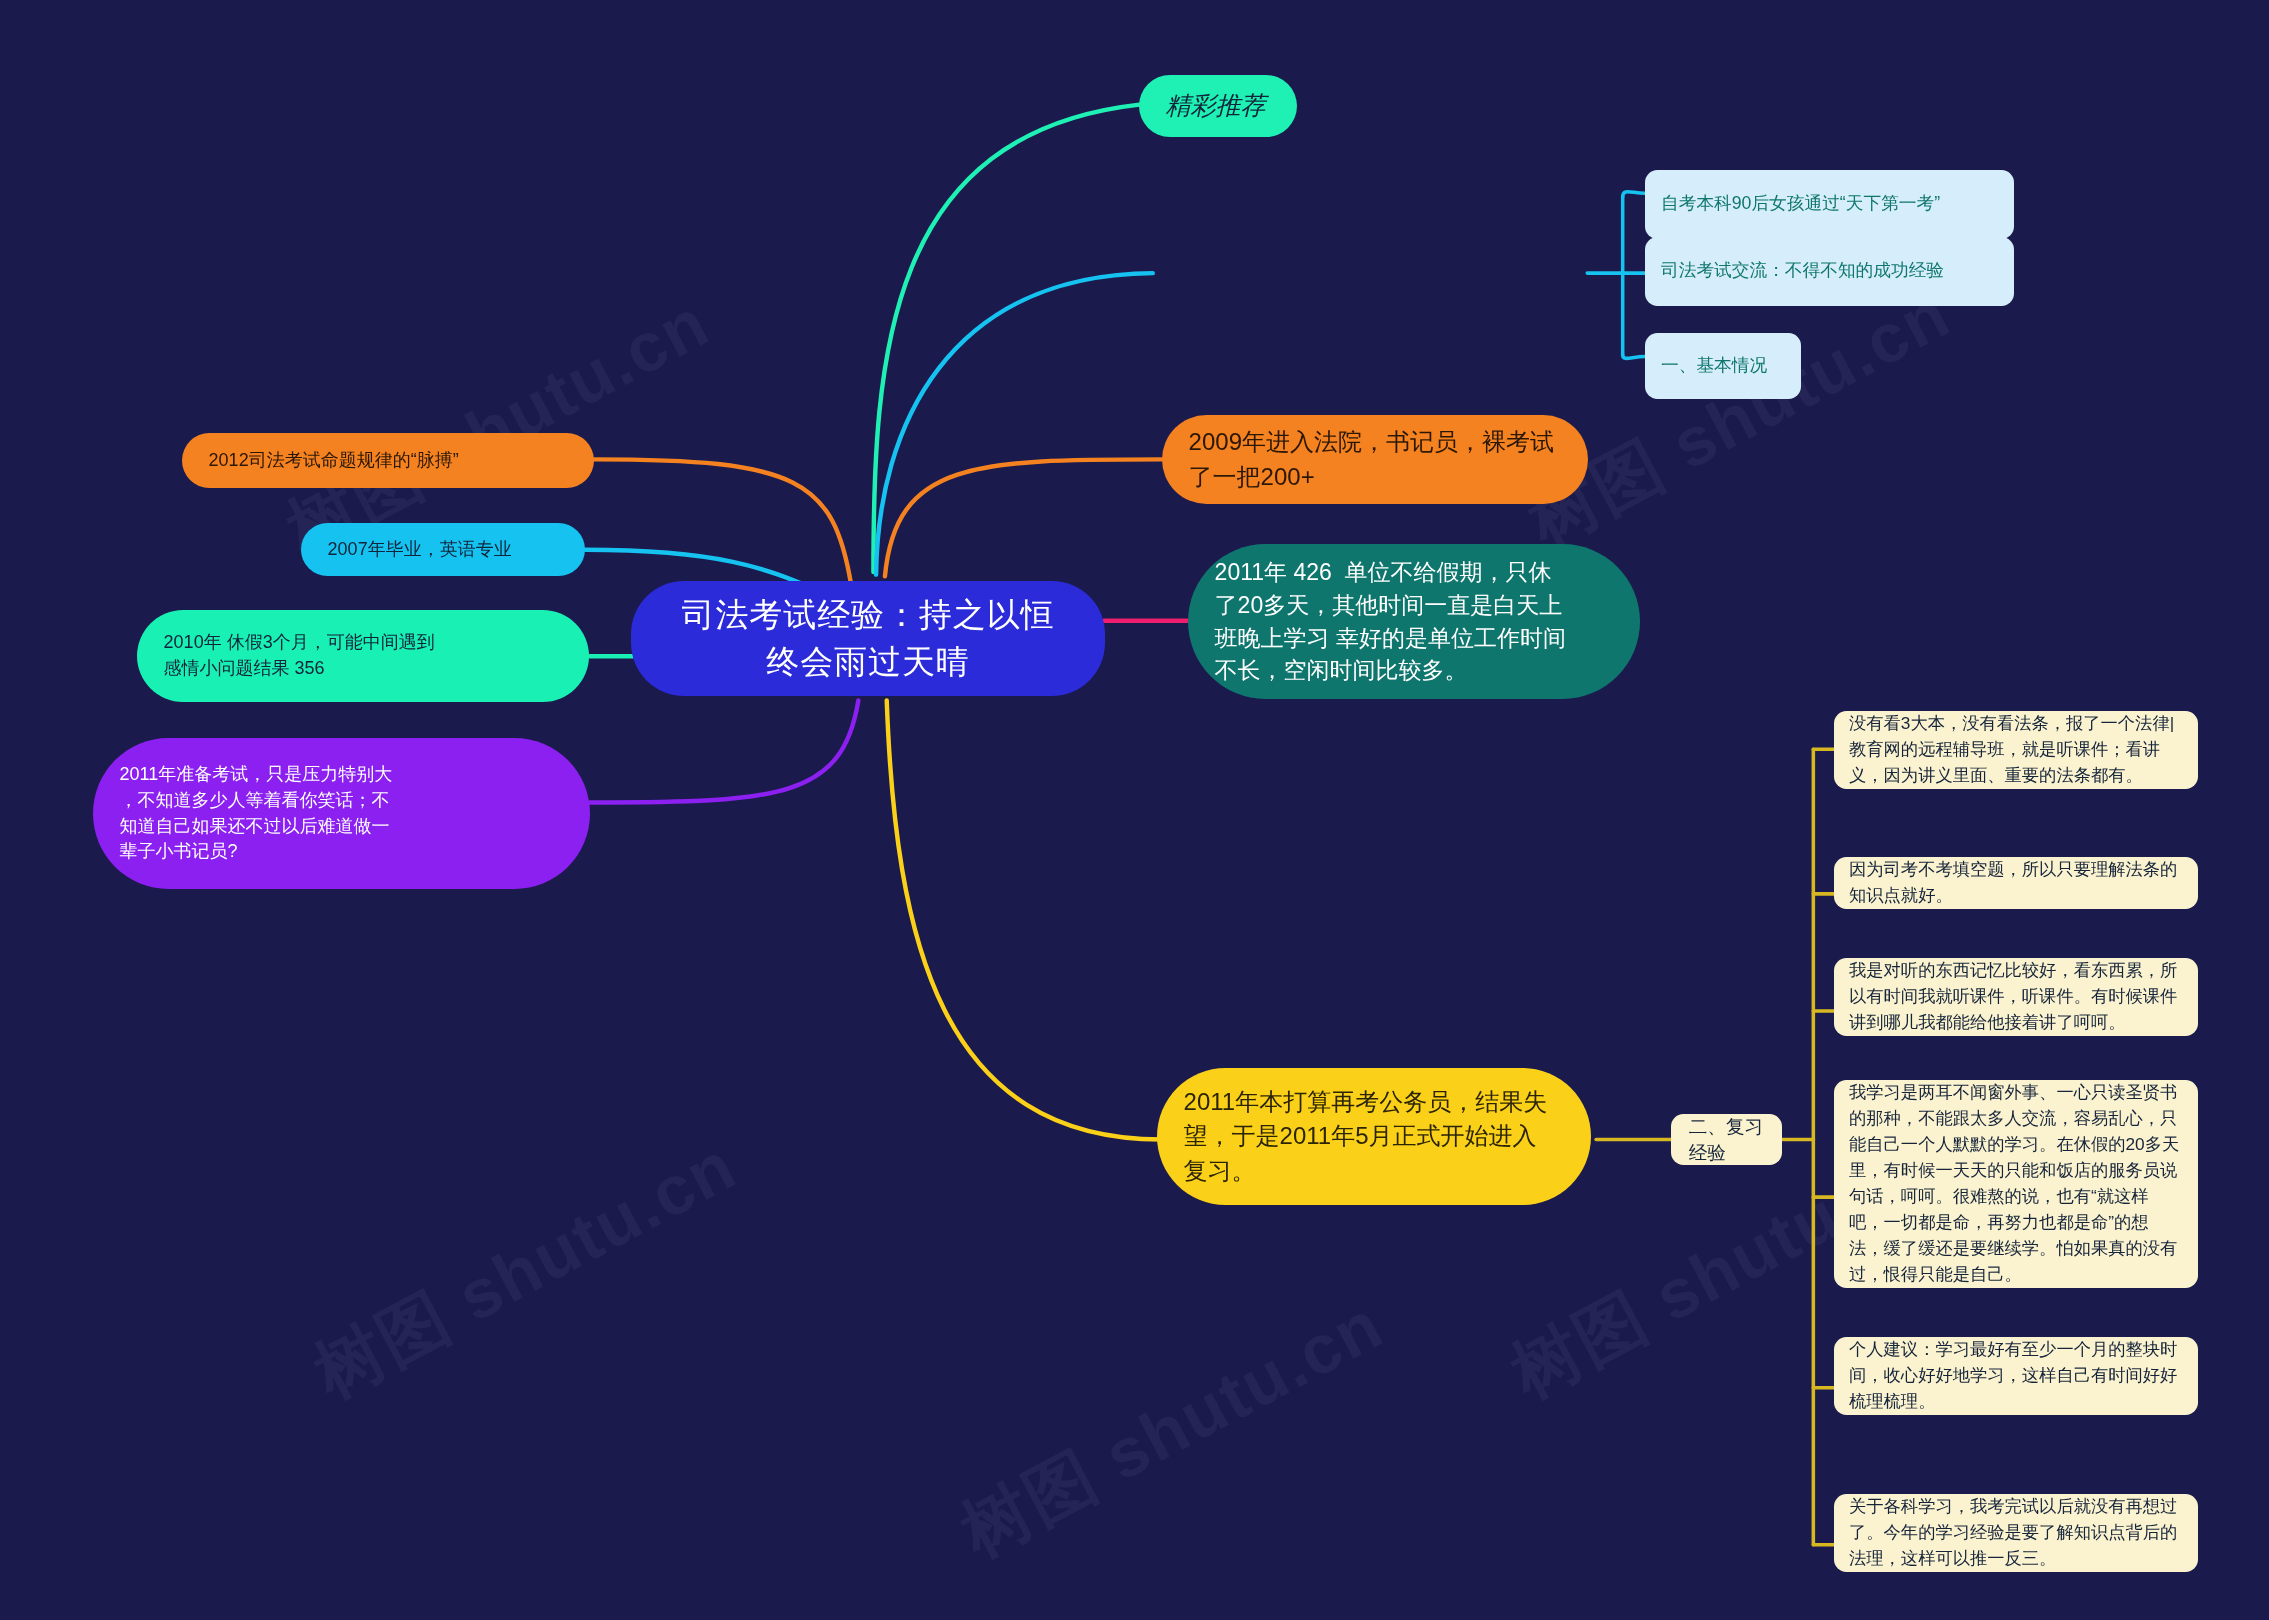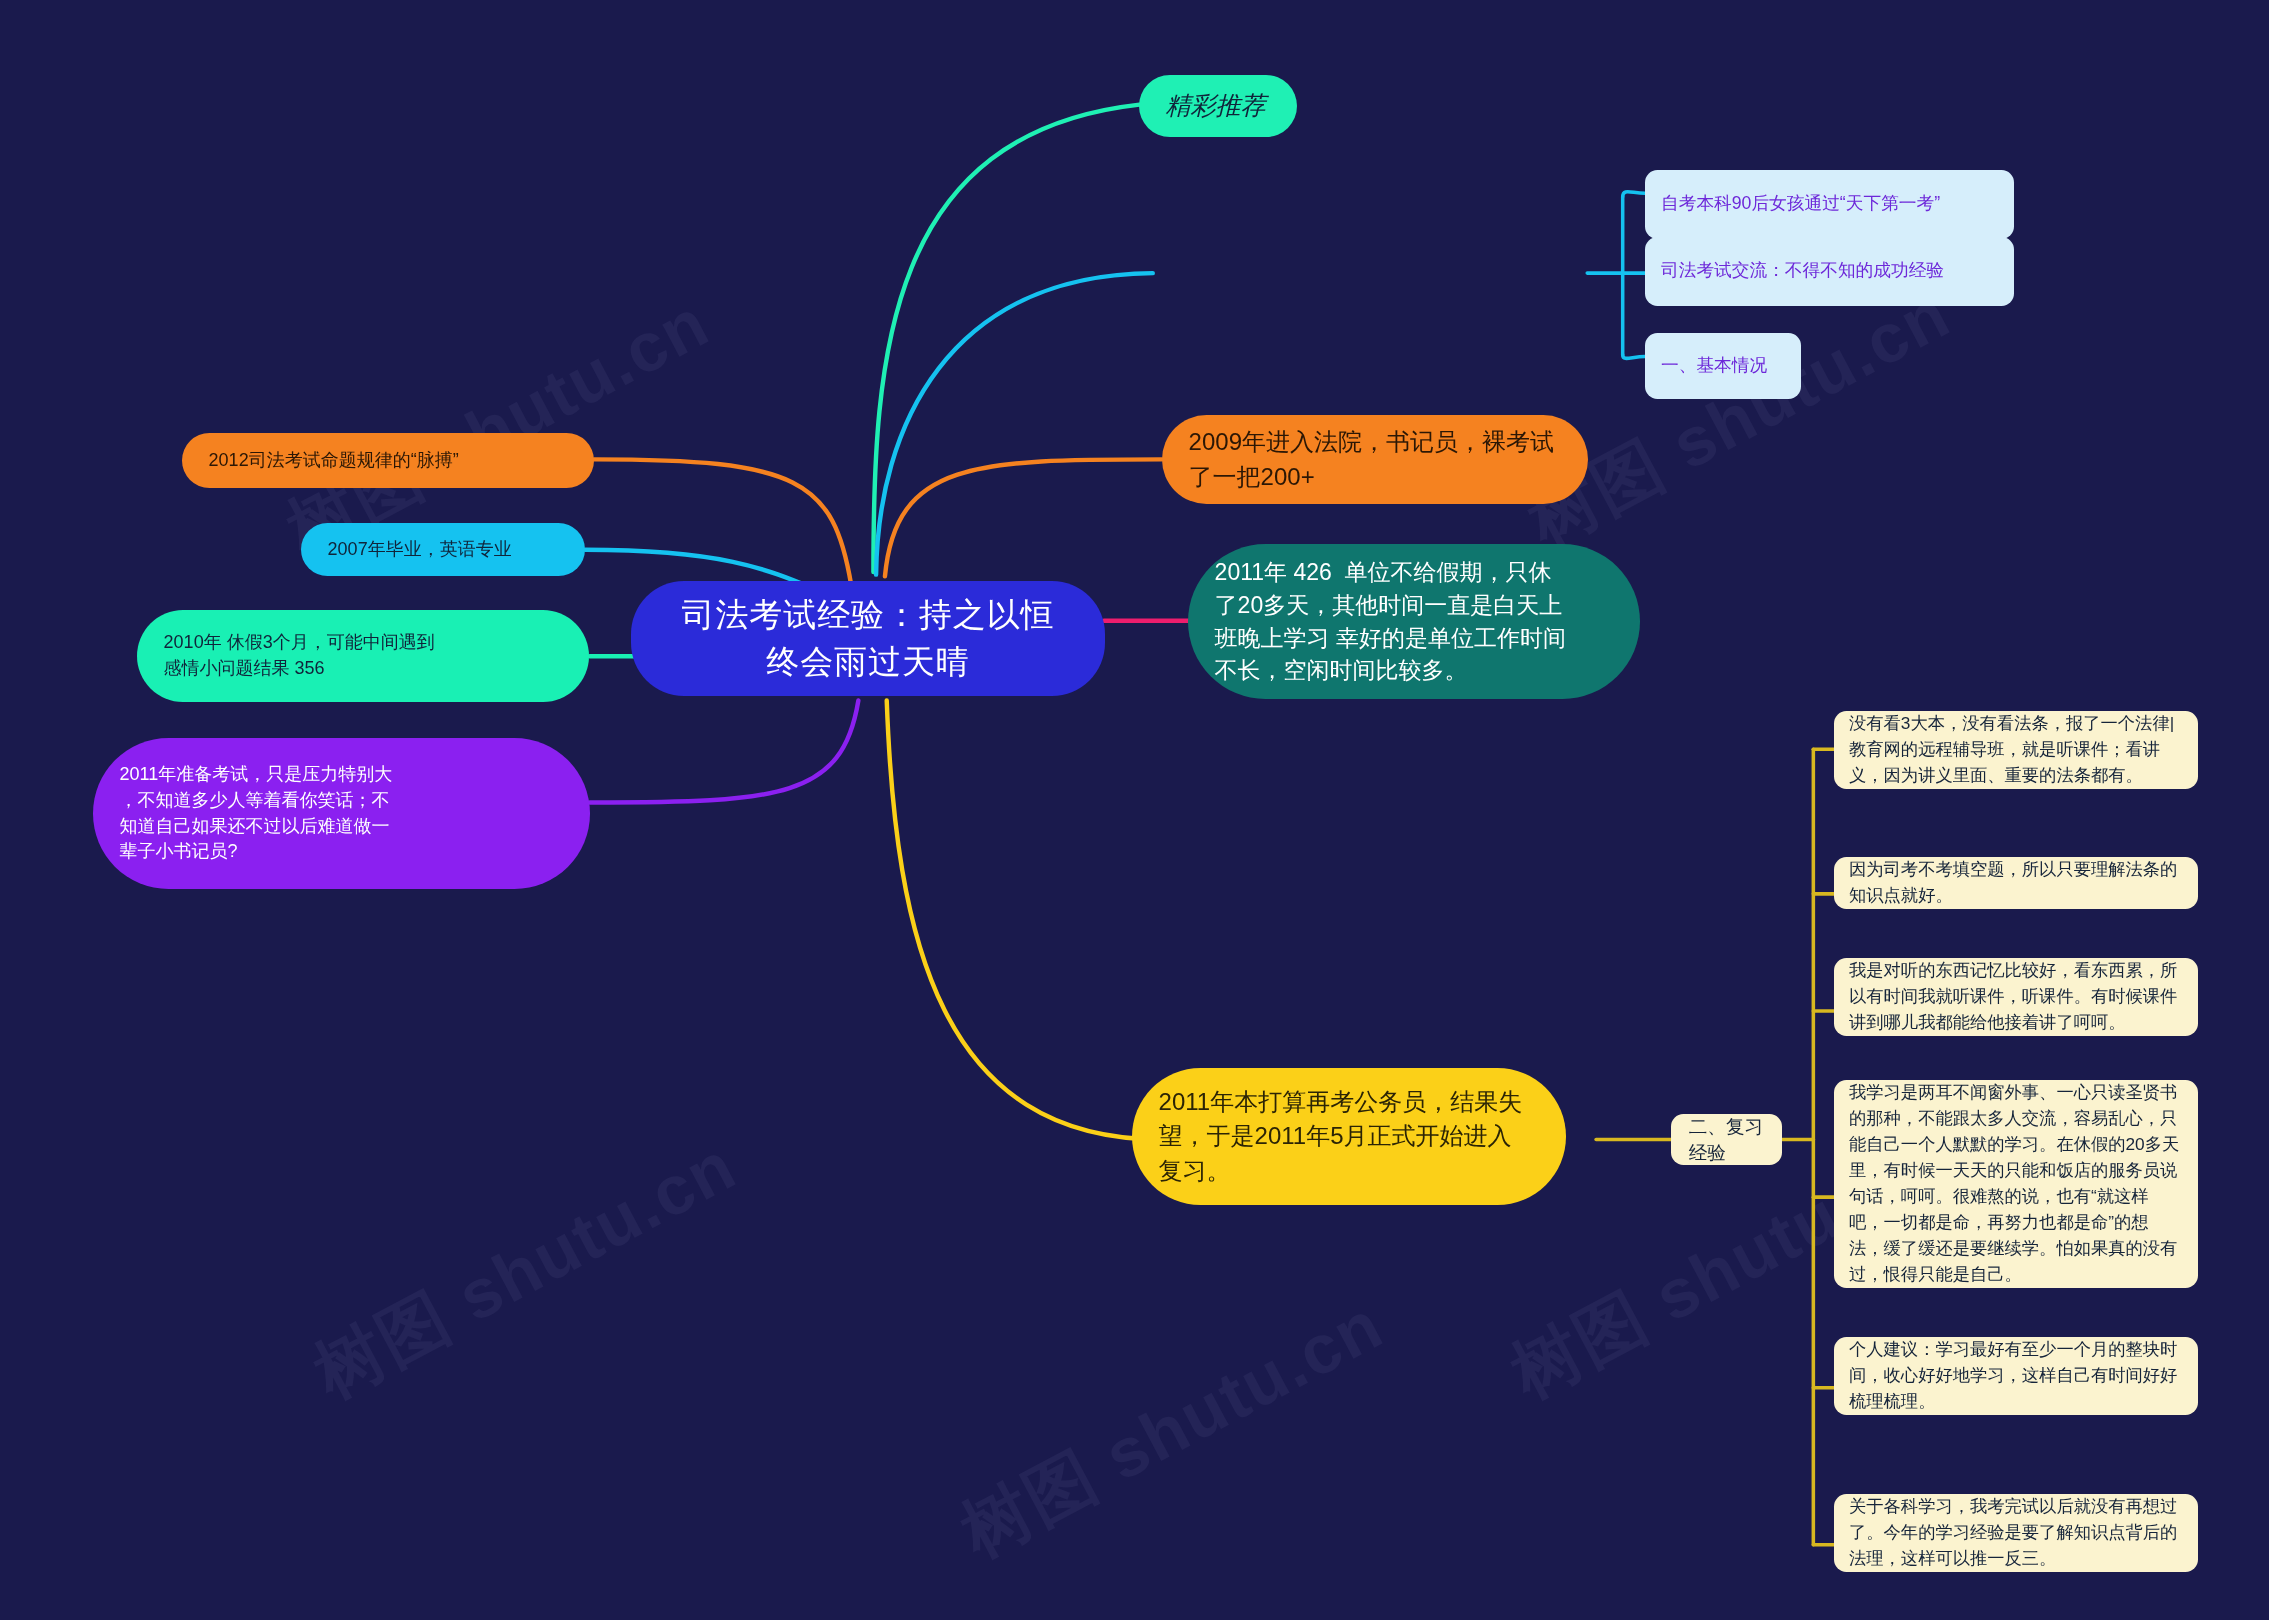--- a/index.html
+++ b/index.html
@@ -66,21 +66,21 @@
   .n-green  {background:#1ff0b4;color:#10243a;}
   .n-cyan   {background:#15c2f0;color:#10243a;}
   .n-orange {background:#f58220;color:#2b1705;}
   .n-pink   {background:#0f766e;color:#ffffff;}
   .n-mint   {background:#19f0b4;color:#10243a;}
   .n-purple {background:#8b20f0;color:#ffffff;}
   .n-yellow {background:#fbd018;color:#2b2405;}
 
   .leaf{
     background:#d6eefb;
-    color:#6d28d9;
+    color:#0f766e;
     border-radius:12.4px;
     font-size:17.7px;
     padding:9.8px 16px;
     line-height:1.45;
   }
   .leaf-cream{
     background:#fbf3cf;
     color:#15243a;
     border-radius:12.4px;
     font-size:17.3px;
@@ -169,21 +169,21 @@
   <div class="node n-cyan t25" style="left:301px; top:523px; width:284px; height:53px;">2007年毕业，英语专业</div>
 
   <div class="node n-mint t25" style="left:137px; top:610px; width:452px; height:92px;">2010年 休假3个月，可能中间遇到
 感情小问题结果 356</div>
 
   <div class="node n-purple t25" style="left:93px; top:738px; width:497px; height:151px;">2011年准备考试，只是压力特别大
 ，不知道多少人等着看你笑话；不
 知道自己如果还不过以后难道做一
 辈子小书记员?</div>
 
-  <div class="node n-yellow t27" style="left:1132px; top:1068px; width:434px; height:137px;">2011年本打算再考公务员，结果失
+  <div class="node n-yellow t27" style="left:1157px; top:1068px; width:434px; height:137px;">2011年本打算再考公务员，结果失
 望，于是2011年5月正式开始进入
 复习。</div>
 
   <div class="leaf-label" style="position:absolute; left:1671px; top:1114px; width:111px; height:51px; box-sizing:border-box; display:flex; align-items:center;">二、复习经验</div>
 
   <div class="leaf-cream" style="position:absolute; left:1834px; top:711px; width:364px; box-sizing:border-box;">没有看3大本，没有看法条，报了一个法律|教育网的远程辅导班，就是听课件；看讲义，因为讲义里面、重要的法条都有。</div>
 
   <div class="leaf-cream" style="position:absolute; left:1834px; top:857px; width:364px; box-sizing:border-box;">因为司考不考填空题，所以只要理解法条的知识点就好。</div>
 
   <div class="leaf-cream" style="position:absolute; left:1834px; top:958px; width:364px; box-sizing:border-box;">我是对听的东西记忆比较好，看东西累，所以有时间我就听课件，听课件。有时候课件讲到哪儿我都能给他接着讲了呵呵。</div>

